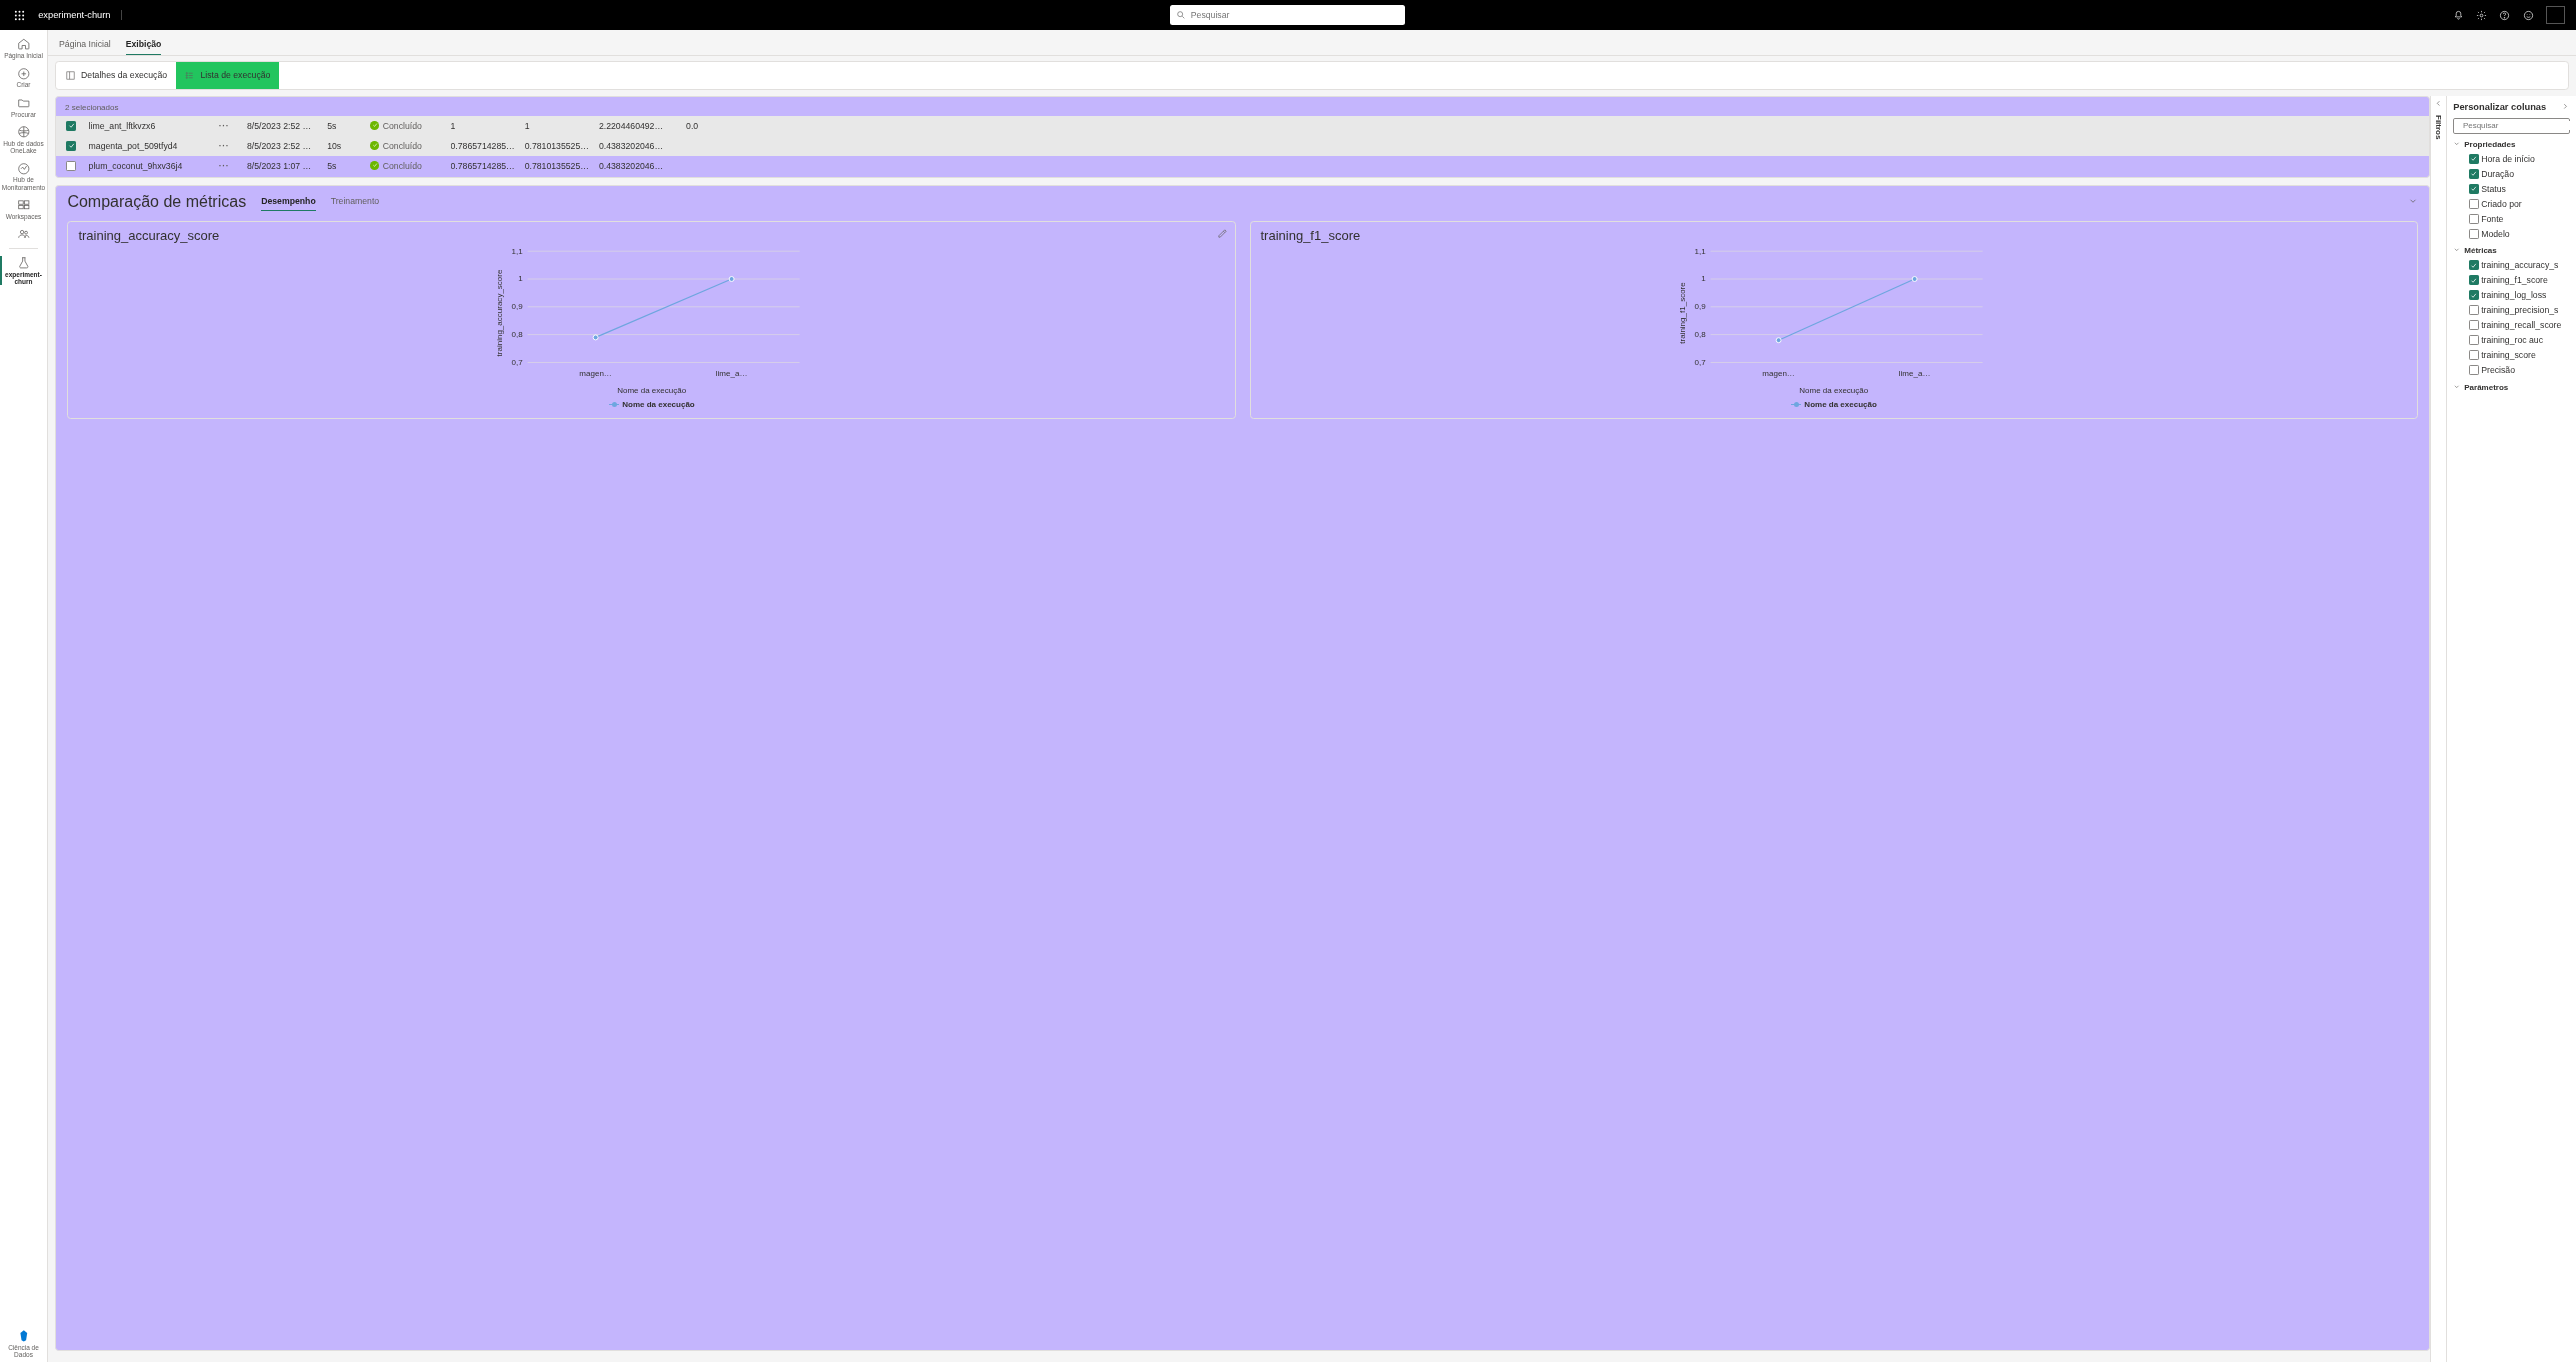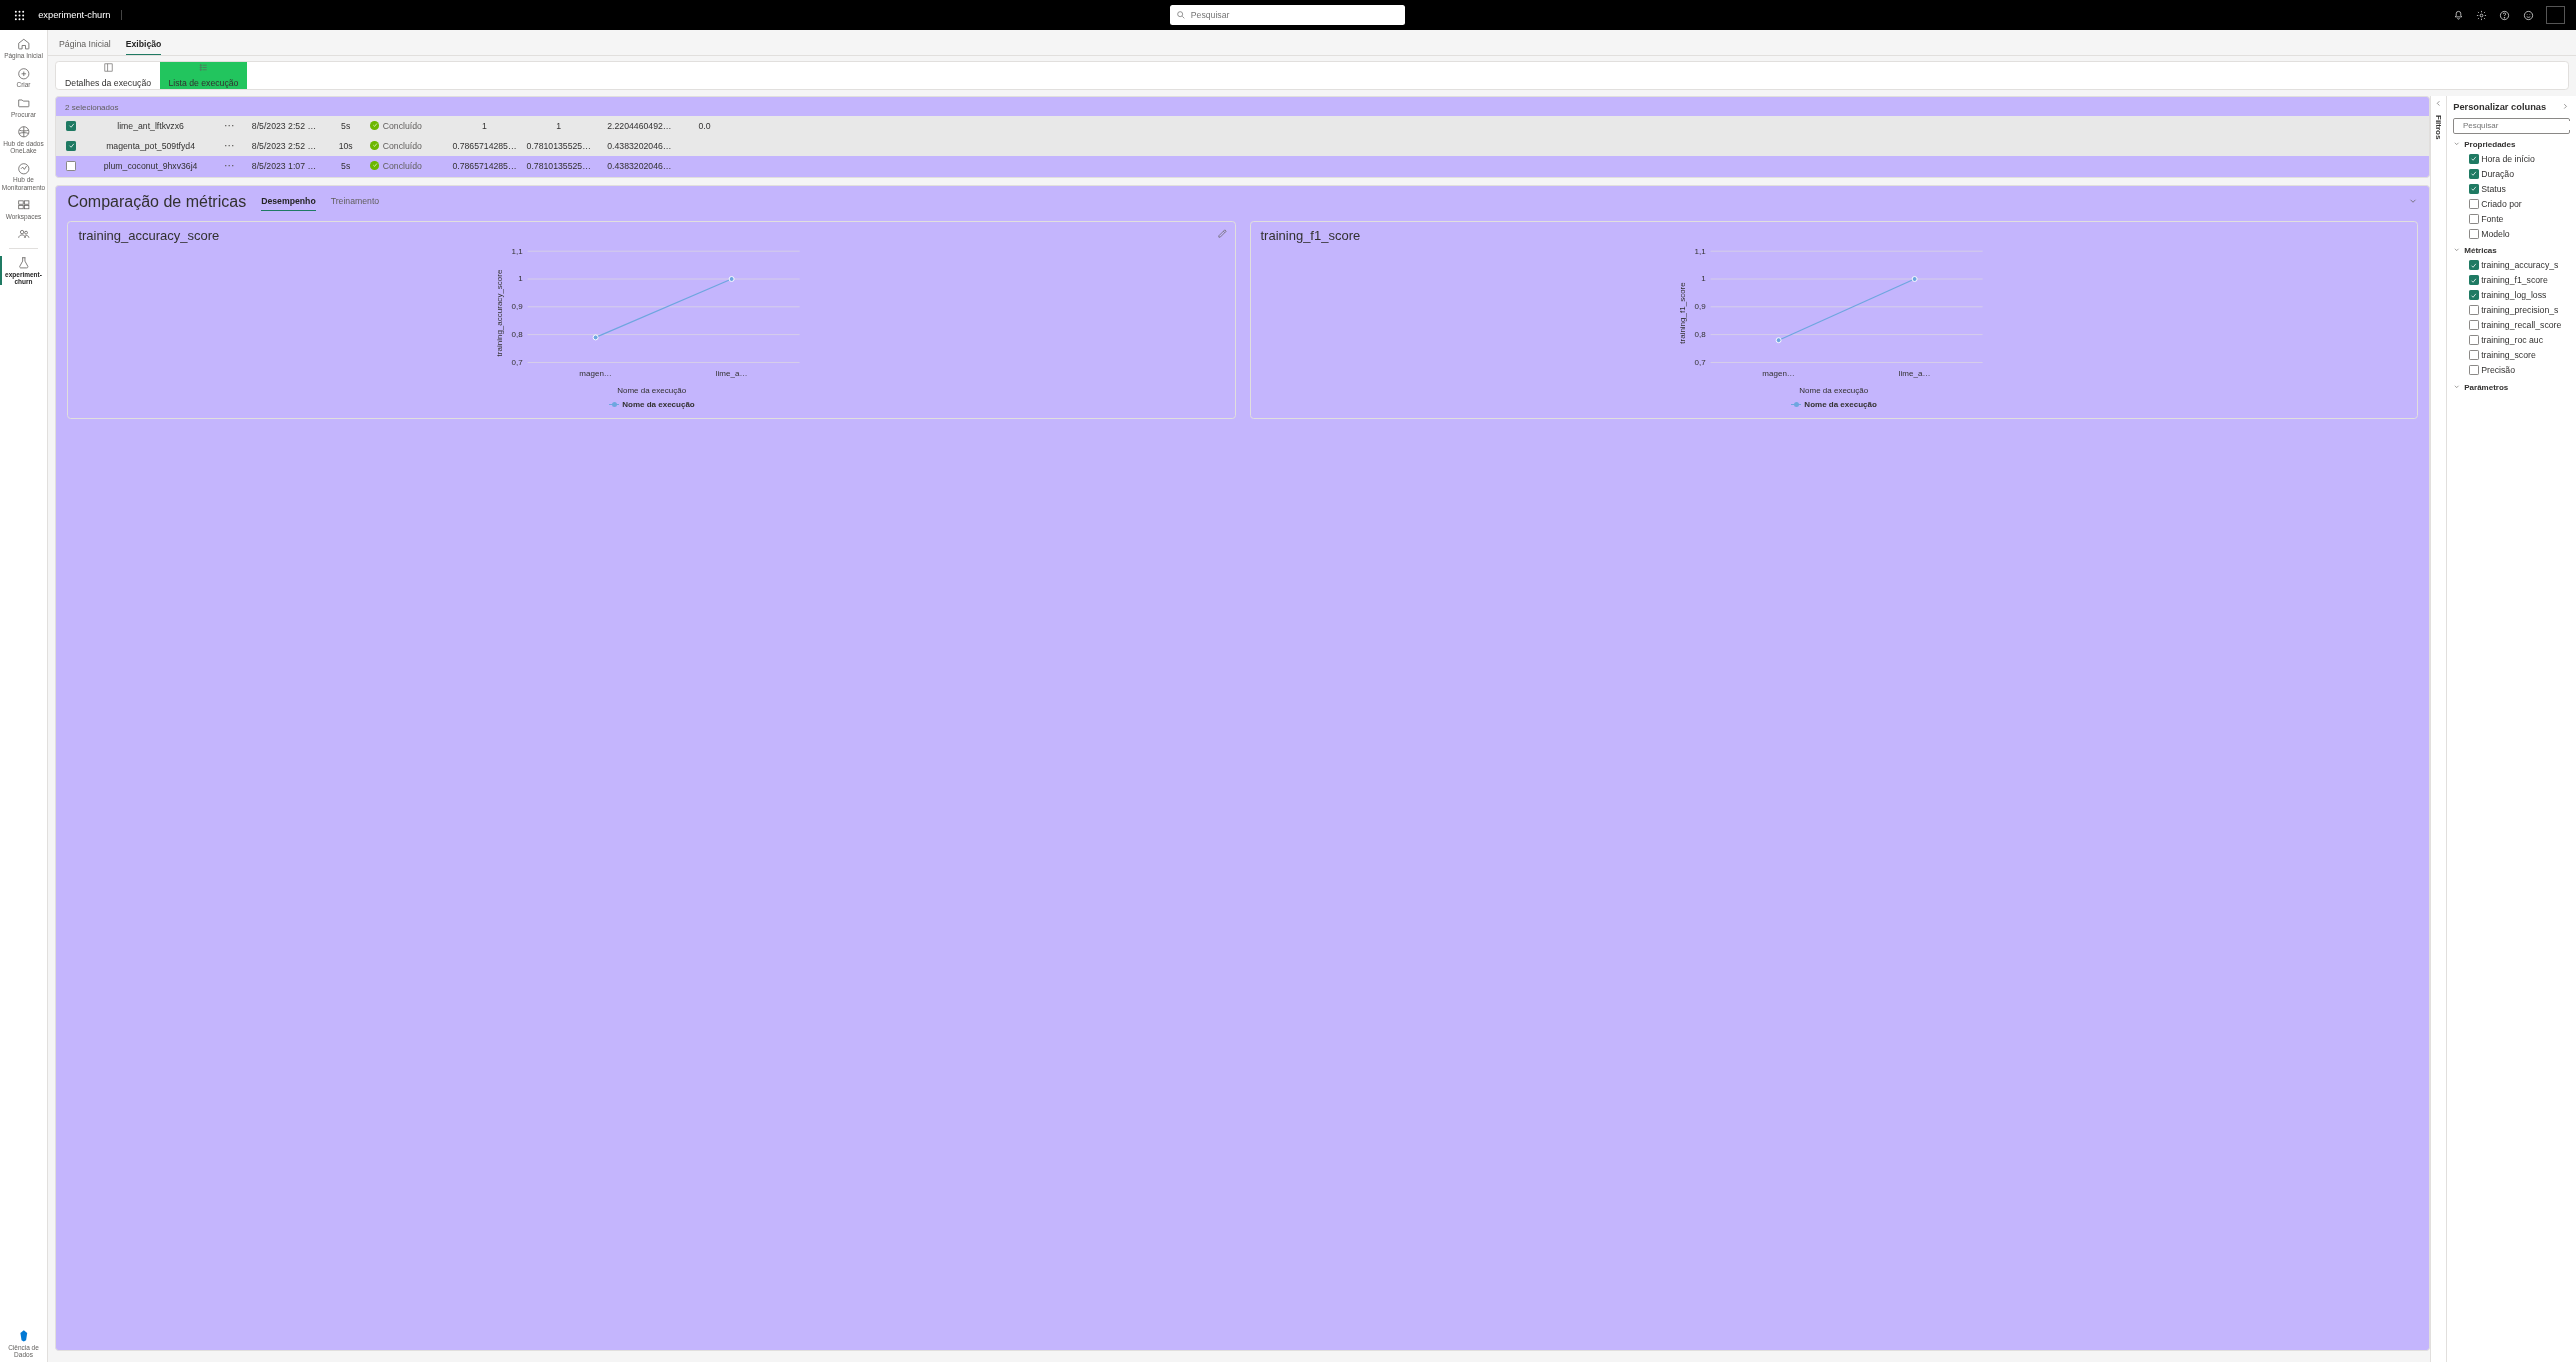--- a/index.html
+++ b/index.html
@@ -28,32 +28,32 @@
 .rail-spacer { flex: 1; }
 .rail-brand svg { width: 13.6px; height: 13.6px; fill: #0078d4; stroke: none; }
 
 
 .content { position: absolute; top: 30px; left: 48px; right: 0; bottom: 0; background: #f5f5f5; display: flex; flex-direction: column; }
 .page-tabs { height: 26px; display: flex; align-items: flex-end; gap: 15px; padding: 0 11px; border-bottom: 0.6px solid #e1dfdd; background: #f5f5f5; }
 .page-tab { padding: 5px 0; font-size: 8.7px; color: #605e5c; cursor: pointer; border-bottom: 1.9px solid transparent; }
 .page-tab.active { font-weight: 600; color: #242424; border-bottom-color: #1f7a63; }
 
 .toolbar { margin: 5px 7.4px 0 7.4px; background: #fff; border: 0.6px solid #e1dfdd; border-radius: 3.7px; height: 28.5px; display: flex; align-items: stretch; }
-.tool-btn { display: flex; align-items: center; gap: 5px; padding: 0 8.7px; font-size: 8.7px; cursor: pointer; flex-direction: column; }
+.tool-btn { display: flex; align-items: center; gap: 5px; padding: 0 8.7px; font-size: 8.7px; cursor: pointer; }
 .tool-btn svg { width: 11px; height: 11px; stroke: #605e5c; fill: none; stroke-width: 1.4; }
 .tool-btn.active { background: #22c55e; }
 
 .main-split { flex: 1; display: flex; margin: 6.2px 0 0 7.4px; min-height: 0; }
 .main-left { flex: 1; display: flex; flex-direction: column; min-width: 0; }
 .panel { background: #c4b5fd; border: 0.6px solid #e1dfdd; border-radius: 3.7px; }
 
 
 .run-panel { padding-bottom: 1.2px; }
 .sel-count { padding: 6.2px 8.7px 3.7px 8.7px; color: #605e5c; font-size: 8px; }
-.run-row { display: grid; grid-template-columns: 21px 124px 22px 74px 37px 74px 68px 68px 81px 37px; gap: 6.2px; align-items: center; padding: 5px 5px; font-size: 8.7px; text-align: center; }
+.run-row { display: grid; grid-template-columns: 21px 124px 22px 74px 37px 74px 68px 68px 81px 37px; gap: 6.2px; align-items: center; padding: 5px 5px; font-size: 8.7px; }
 .run-row.selected { background: #e8e8e8; }
 .chk { width: 10px; height: 10px; border: 0.6px solid #8a8886; border-radius: 1.2px; display: inline-flex; align-items: center; justify-content: center; margin-left: 5px; cursor: pointer; background: #fff; }
 .chk.on { background: #1f7a63; border-color: #1f7a63; }
 .chk.on svg { width: 7.4px; height: 7.4px; stroke: #fff; stroke-width: 2.5; fill: none; }
 .ell { text-overflow: ellipsis; overflow: hidden; white-space: nowrap; }
 .dots { color: #605e5c; font-weight: bold; letter-spacing: 0.6px; cursor: pointer; }
 .status { display: flex; align-items: center; gap: 3.7px; color: #605e5c; }
 .status-dot { width: 8.7px; height: 8.7px; border-radius: 50%; background: #6bb700; display: inline-flex; align-items: center; justify-content: center; }
 .status-dot svg { width: 6.2px; height: 6.2px; stroke: #fff; stroke-width: 2.5; fill: none; }
 .run-name { color: #323130; }

